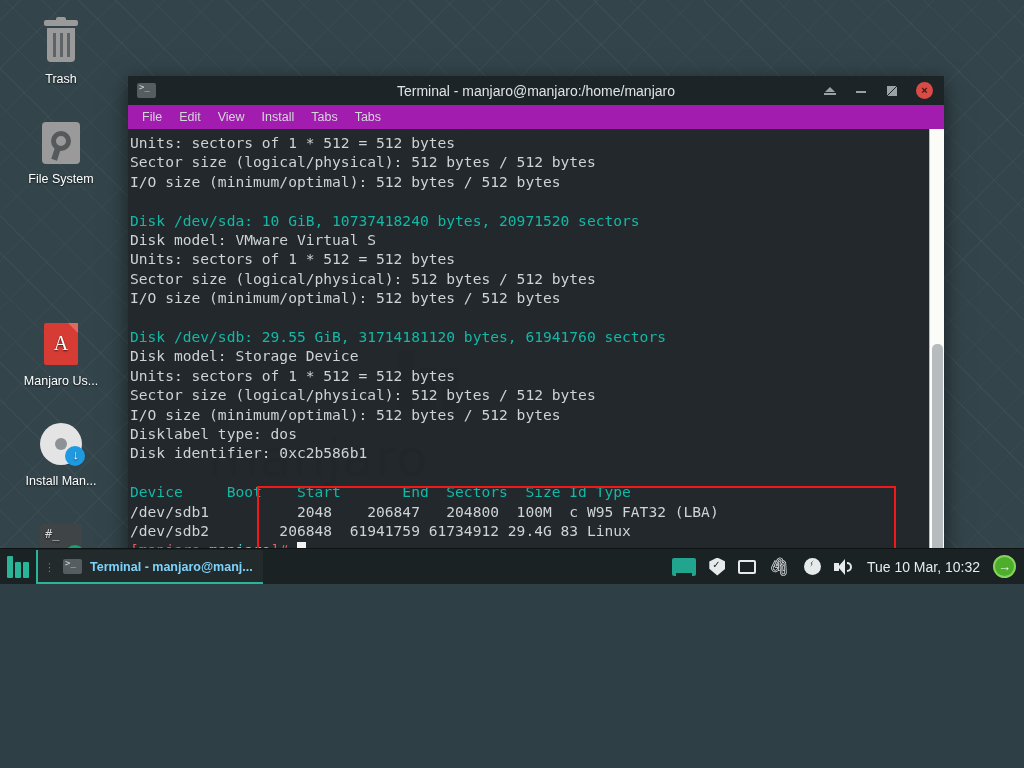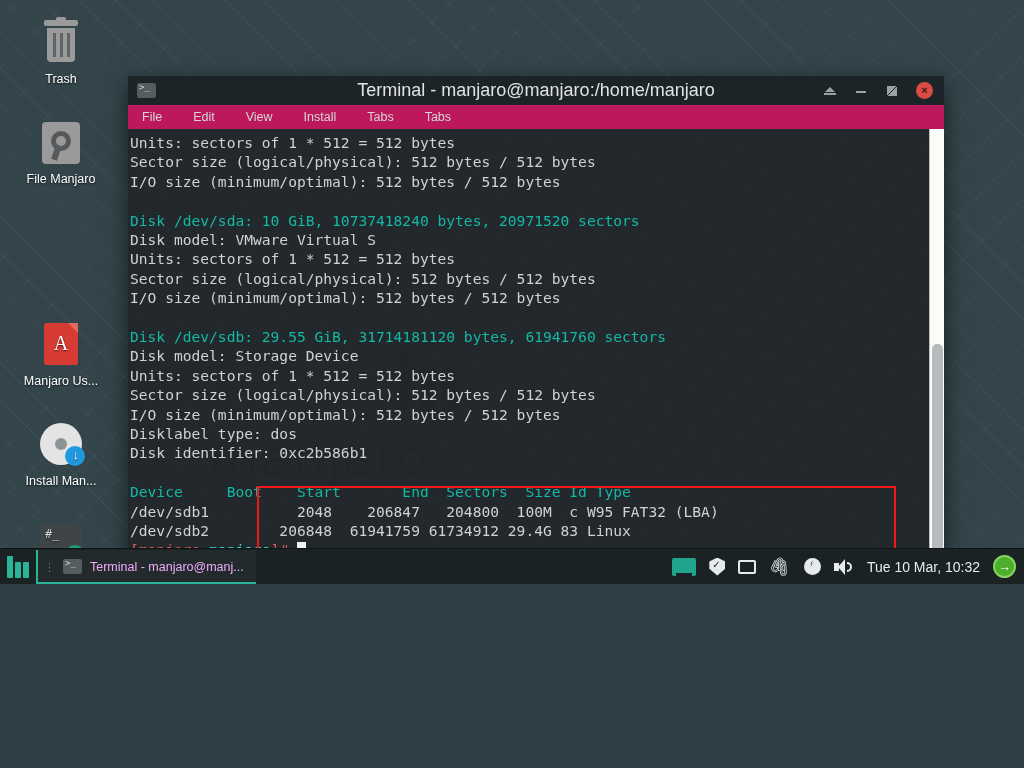--- a/index.html
+++ b/index.html
@@ -104,37 +104,37 @@
   #tb-icon {
     width: 19px; height: 15px; background: #555d61; margin-left: 9px; border-radius: 2px;
     position: relative; flex: none;
   }
   #tb-icon::after {
     content: ">_"; position:absolute; left:2px; top:-1px; font-size: 9px; color: #d5d5d5;
     font-family: "DejaVu Sans Mono", monospace;
   }
   #tb-title {
     position: absolute; left: 0; right: 0; text-align: center;
-    color: #dfe3e4; font-size: 18px; pointer-events: none;
+    color: #dfe3e4; font-size: 14px; pointer-events: none;
   }
   #tb-buttons { margin-left: auto; display: flex; align-items: center; gap: 17px; padding-right: 11px; }
   .tbtn { width: 14px; height: 14px; position: relative; cursor: pointer; }
   .tbtn .shade-tri { position:absolute; left:2px; top:3px; width:0; height:0;
       border-left:5px solid transparent; border-right:5px solid transparent; border-bottom:5px solid #9aa2a5;}
   .tbtn .shade-bar { position:absolute; left:1px; top:9px; width:12px; height:2px; background:#9aa2a5;}
   .tbtn .min-bar   { position:absolute; left:2px; top:7px; width:10px; height:2px; background:#9aa2a5;}
   .tbtn .max-sq    { position:absolute; left:2px; top:2px; width:10px; height:10px;
       background:linear-gradient(135deg,#9aa2a5 0 48%, transparent 48% 52%, #9aa2a5 52% 100%);}
   .tbtn.close { width:17px; height:17px; background:#da4b45; border-radius:50%;
       display:flex; align-items:center; justify-content:center; }
   .tbtn.close span { color:#3a1412; font-size:11px; line-height:11px; font-weight:bold; }
 
   #menubar {
-    height: 24px; background: #be185d; display:flex; align-items:center;
-    padding-left: 14px; gap: 31px;
+    height: 24px; background: #a21caf; display:flex; align-items:center;
+    padding-left: 14px; gap: 17px;
   }
   #menubar .mi { color: #d3d8d9; font-size: 12.5px; cursor: default; }
 
   #term-body {
     position: relative; height: 465px;
     background: rgba(32,37,40,0.90);
     overflow: hidden;
   }
   #term-text {
     position: absolute; left: 2px; top: 4px; right: 18px;
@@ -185,21 +185,21 @@
     height: 34px; padding: 0 10px 0 6px; background: #222a2c;
     border-left: 2px solid #2ab598; cursor: pointer; min-width: 220px;
   }
   .task-item::after {
     content:""; position:absolute; left:0; right:0; bottom:-1px; height:3px; background:#2ab598;
   }
   .task-grip { color:#707b7e; font-size:11px; letter-spacing:0; line-height:10px; }
   .ti-icon { width: 19px; height: 15px; background: #555d61; border-radius:2px; position:relative; flex:none;}
   .ti-icon::after { content:">_"; position:absolute; left:2px; top:-1px; font-size:9px; color:#d5d5d5;
                     font-family:"DejaVu Sans Mono", monospace; }
-  .ti-label { color:#f0abfc; font-size:12.5px; white-space:nowrap; }
+  .ti-label { color:#7dd3fc; font-size:12.5px; white-space:nowrap;font-weight:bold; }
 
   #tray { margin-left:auto; display:flex; align-items:center; gap:13px; padding-right:8px; height:36px; }
   .tray-ico { cursor:pointer; display:flex; align-items:center; justify-content:center; }
   .screen-ico { width:24px; height:18px; background:#22a58e; border-radius:2px; position:relative;}
   .screen-ico::after { content:""; position:absolute; left:4px; bottom:0; width:16px; height:3px; background:#1b2224;}
   .shield { width:16px; height:18px; background:#e6eaeb;
             clip-path: polygon(50% 0, 100% 22%, 100% 62%, 50% 100%, 0 62%, 0 22%); position:relative;}
   .shield::after{ content:"✓"; position:absolute; left:3px; top:1px; font-size:10px; color:#1b2224;}
   .monitor { width:18px; height:14px; border:2px solid #e6eaeb; border-radius:2px;}
   .clip { color:#e6eaeb; font-size:17px; line-height:17px; transform:rotate(12deg); }
@@ -247,21 +247,21 @@
     <span class="lbl">Trash</span>
   </div>
 
   <div class="dicon" style="top:118px;">
     <div class="glyph">
       <div class="fsdrive">
           <div class="circ"></div>
           <div class="tail"></div>
         </div>
     </div>
-    <span class="lbl">File Manjaro</span>
+    <span class="lbl">File System</span>
   </div>
 
 
   <div class="dicon" style="top:320px;">
     <div class="glyph">
       <div class="pdf">
           <div class="fold"></div>
           <div class="a">A</div>
         </div>
     </div>

